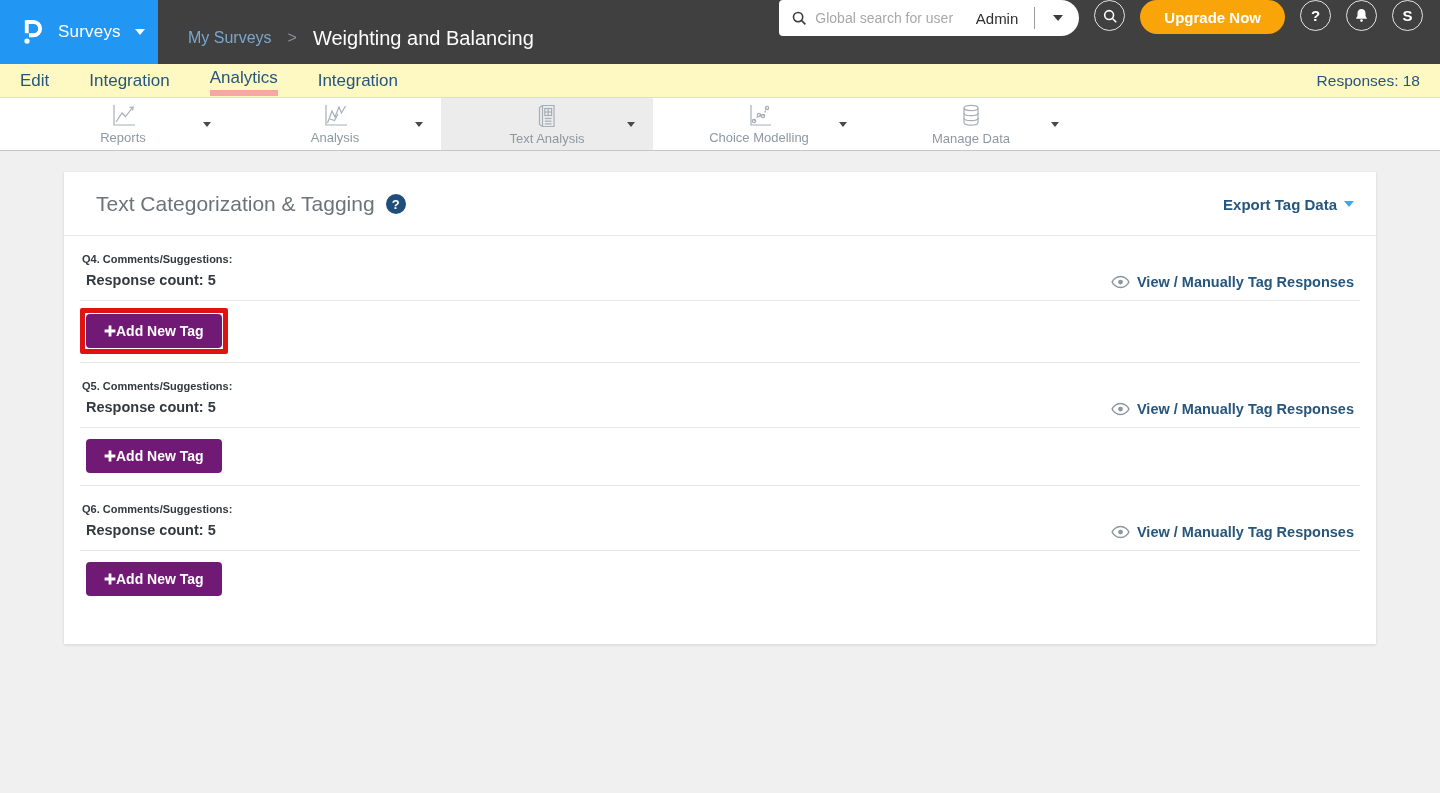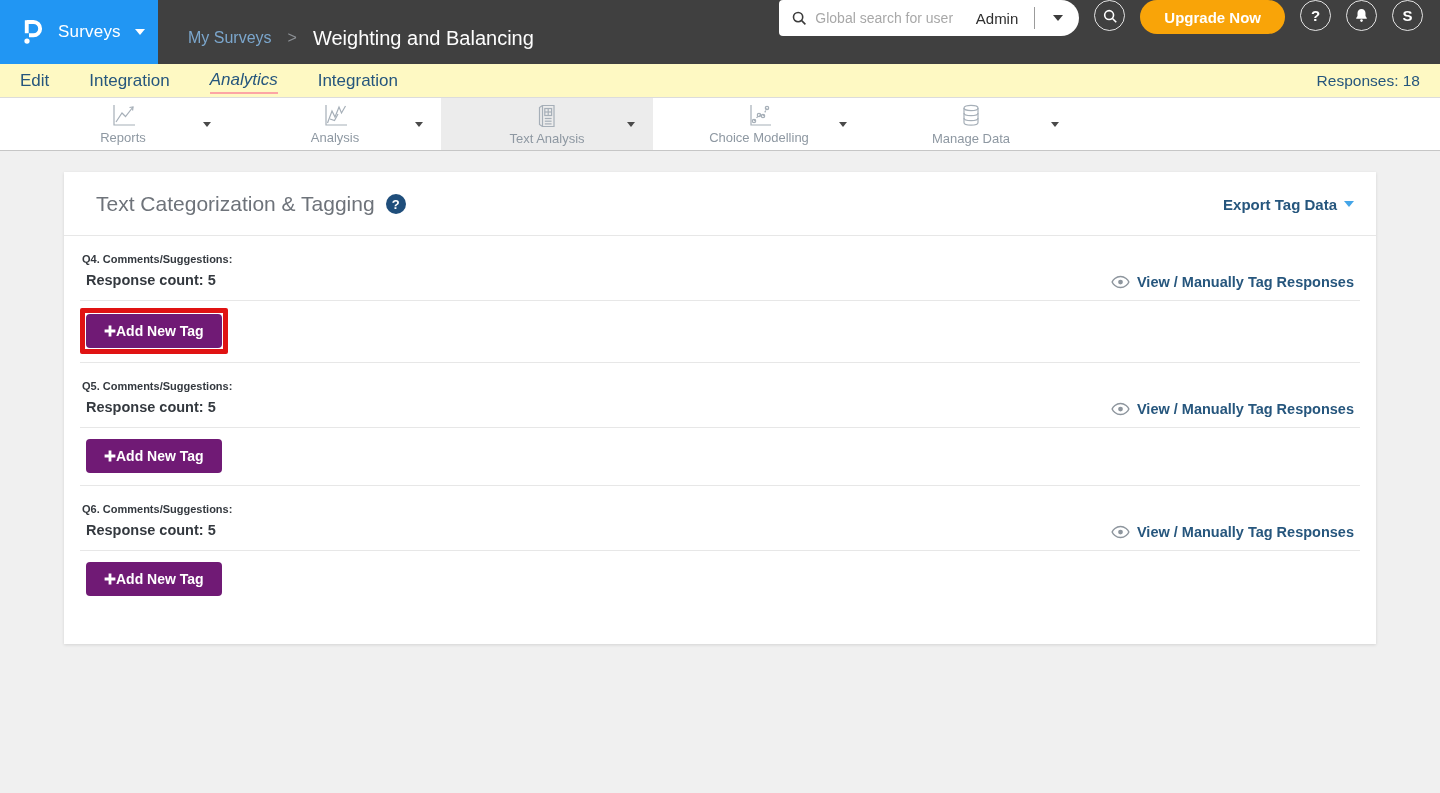--- a/index.html
+++ b/index.html
@@ -53,21 +53,21 @@
     font-size:15px; font-weight:bold; padding:0 24px; cursor:pointer;
     font-family:"Liberation Sans",sans-serif;
   }
 
   
   .tabs-bar {
     height:34px; background:#fef9c3; display:flex; align-items:center;
     padding:0 20px; gap:40px; border-bottom:1px solid #dcdcdc; flex:none;
   }
   .tab { color:#26567d; font-size:17px; cursor:pointer; padding:3px 0 2px; }
-  .tab.active { border-bottom:2px solid #fca5a5;font-style:italic; }
+  .tab.active { border-bottom:6px solid #fca5a5; }
   .responses-label { margin-left:auto; color:#26567d; font-size:15.5px; }
 
   
   .toolbar {
     height:53px; background:#fff; border-bottom:1px solid #c6c6c6;
     display:flex; padding-left:17px; flex:none;
   }
   .tool {
     width:212px; position:relative; display:flex; flex-direction:column;
     align-items:center; justify-content:center; gap:2px; cursor:pointer;

